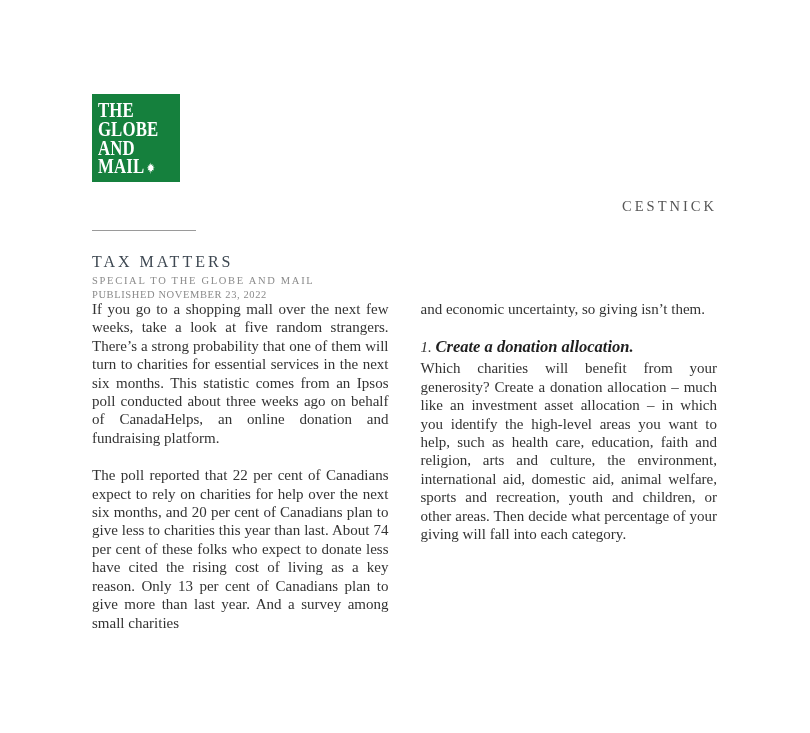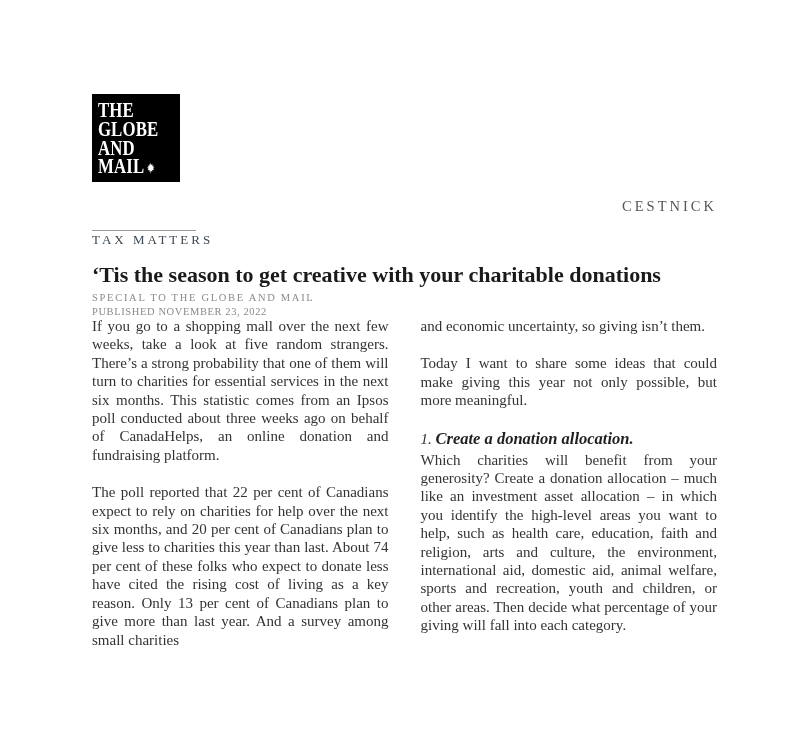--- a/index.html
+++ b/index.html
@@ -13,21 +13,21 @@
   }
   .page {
     position: relative;
     width: 810px; height: 733px;
     padding: 94px 93px 0 92px;
     overflow: hidden;
   }
   
   .logo {
     width: 88px; height: 88px;
-    background: #000000;
+    background: #15803d;
     overflow: hidden;
   }
   .logo-text {
     padding: 7px 0 0 7px;
     color: #ffffff;
     font-weight: bold;
     font-size: 20px;
     line-height: 18.8px;
     letter-spacing: 0.2px;
     transform: scaleX(0.84);
@@ -44,22 +44,22 @@
     color: #565656;
     text-align: right;
   }
   .rule {
     margin: 15px 0 0 0;
     width: 104px;
     border: none;
     border-top: 1px solid #9a9a9a;
   }
   .section-label {
-    margin-top: 1px;
-    font-size: 13px;
+    margin-top: 22px;
+    font-size: 16px;
     letter-spacing: 3px;
     color: #3E4852;
   }
   
   .headline {
     margin: 13px 0 0 0;
     font-size: 22px;
     line-height: 27px;
     font-weight: bold;
     color: #1a1a1a;
@@ -117,31 +117,29 @@
       </span>
     </div>
   </div>
 
   <div class="author">CESTNICK</div>
 
   <hr class="rule">
 
   <div class="section-label">TAX MATTERS</div>
 
-  <h1 class="headline">‘Tis the season to get creative with your charitable donations</h1>
 
   <div class="credit">SPECIAL TO THE GLOBE AND MAIL</div>
   <div class="published">PUBLISHED NOVEMBER 23, 2022</div>
 
   <div class="columns">
     <div class="col">
       <p>If you go to a shopping mall over the next few weeks, take a look at five random strangers. There’s a strong probability that one of them will turn to charities for essential services in the next six months. This statistic comes from an Ipsos poll conducted about three weeks ago on behalf of CanadaHelps, an online donation and fundraising platform.</p>
       <p>The poll reported that 22 per cent of Canadians expect to rely on charities for help over the next six months, and 20 per cent of Canadians plan to give less to charities this year than last. About 74 per cent of these folks who expect to donate less have cited the rising cost of living as a key reason. Only 13 per cent of Canadians plan to give more than last year. And a survey among small charities</p>
     </div>
     <div class="col">
       <p>and economic uncertainty, so giving isn’t them.</p>
-      <p>Today I want to share some ideas that could make giving this year not only possible, but more meaningful.</p>
       <p class="item-heading"><span class="item-number">1.</span> <span class="item-title">Create a donation allocation.</span></p>
       <p>Which charities will benefit from your generosity? Create a donation allocation – much like an investment asset allocation – in which you identify the high-level areas you want to help, such as health care, education, faith and religion, arts and culture, the environment, international aid, domestic aid, animal welfare, sports and recreation, youth and children, or other areas. Then decide what percentage of your giving will fall into each category.</p>
     </div>
   </div>
 
 </div>
 
 </body></html>

